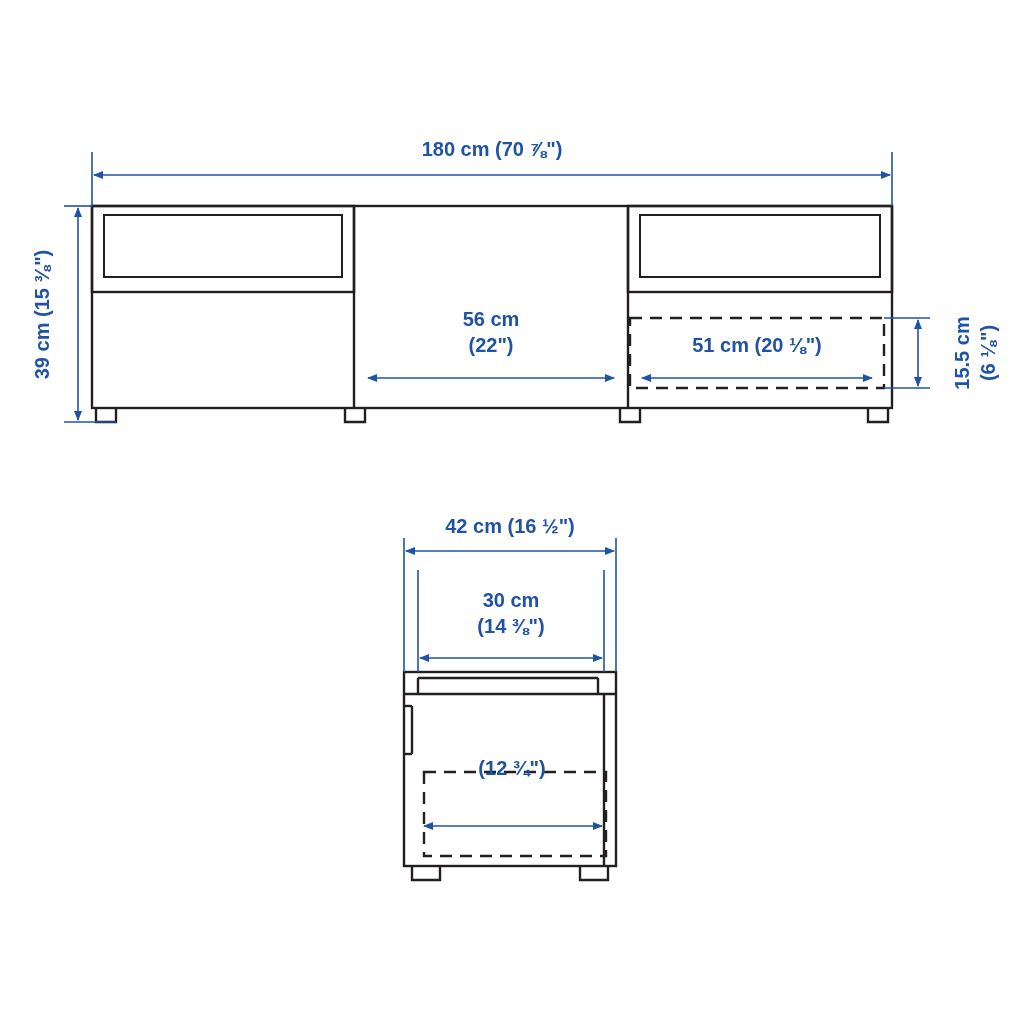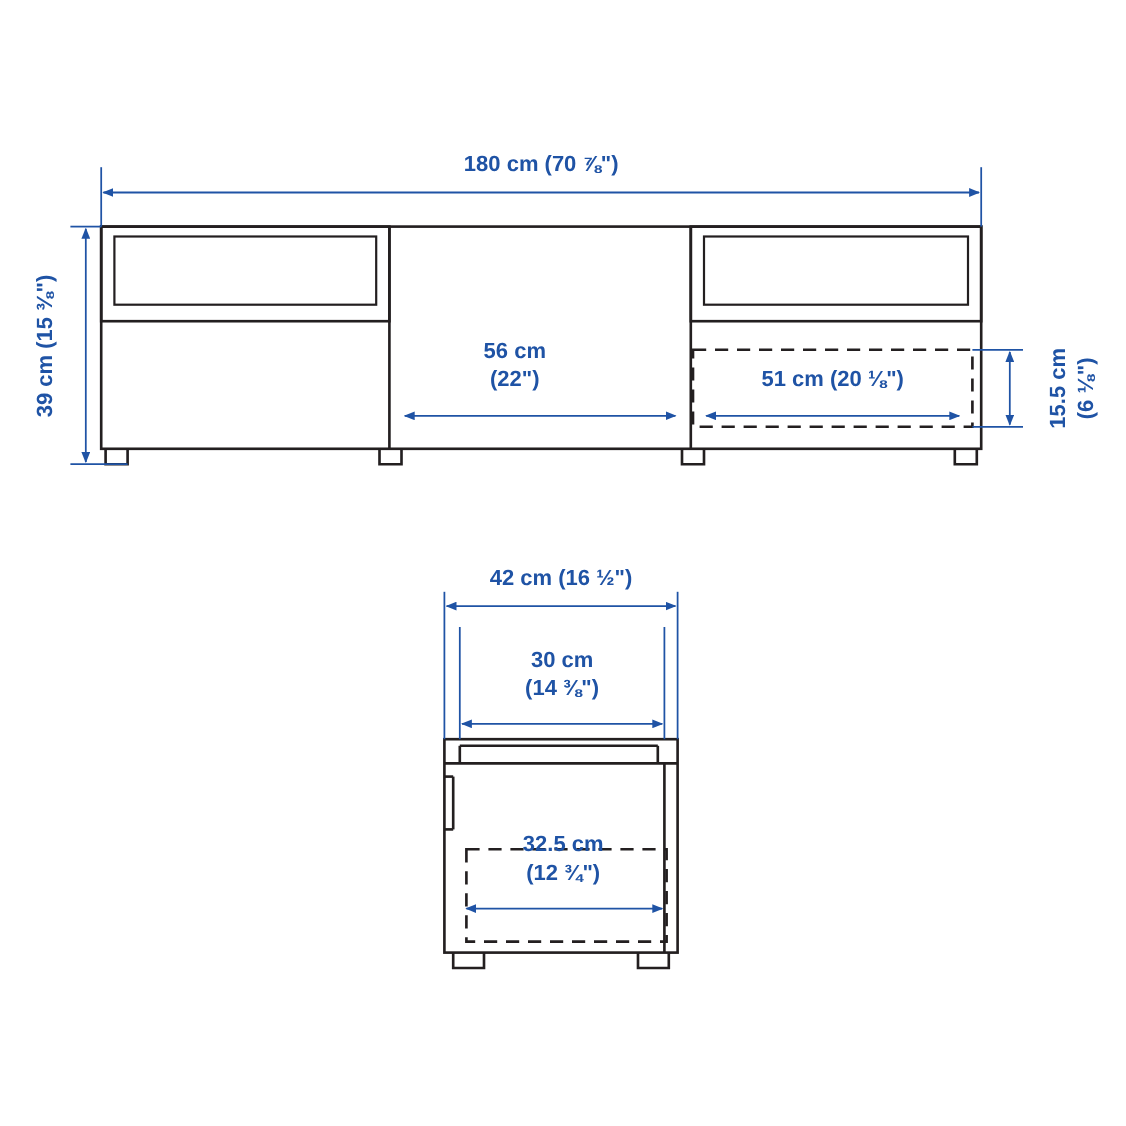--- a/index.html
+++ b/index.html
@@ -153,21 +153,21 @@
   </svg>
 
   <div class="dim-label" style="left:292px; top:137px; width:400px;">
     <span>180 cm (70 ⅞")</span>
   </div>
 
   <div class="dim-label rot-left" style="left:-108px; top:302px; width:300px;">
     <span>39 cm (15 ⅜")</span>
   </div>
 
-  <div class="dim-label two-line" style="left:368px; top:306px; width:200px;">
+  <div class="dim-label two-line" style="left:391px; top:306px; width:200px;">
     <div>56 cm</div>
     <div>(22")</div>
   </div>
 
   <div class="dim-label" style="left:637px; top:333px; width:240px;">
     <span>51 cm (20 ⅛")</span>
   </div>
 
   <div class="dim-label rot-left two-line" style="left:875px; top:327px; width:200px;">
     <div>15.5 cm</div>
@@ -177,17 +177,16 @@
   <div class="dim-label" style="left:360px; top:514px; width:300px;">
     <span>42 cm (16 ½")</span>
   </div>
 
   <div class="dim-label two-line" style="left:411px; top:587px; width:200px;">
     <div>30 cm</div>
     <div>(14 ⅜")</div>
   </div>
 
   <div class="dim-label two-line" style="left:412px; top:755px; width:200px;">
-    <div>32.5 cm</div>
     <div>(12 ¾")</div>
   </div>
 
 </div>
 
 </body></html>

